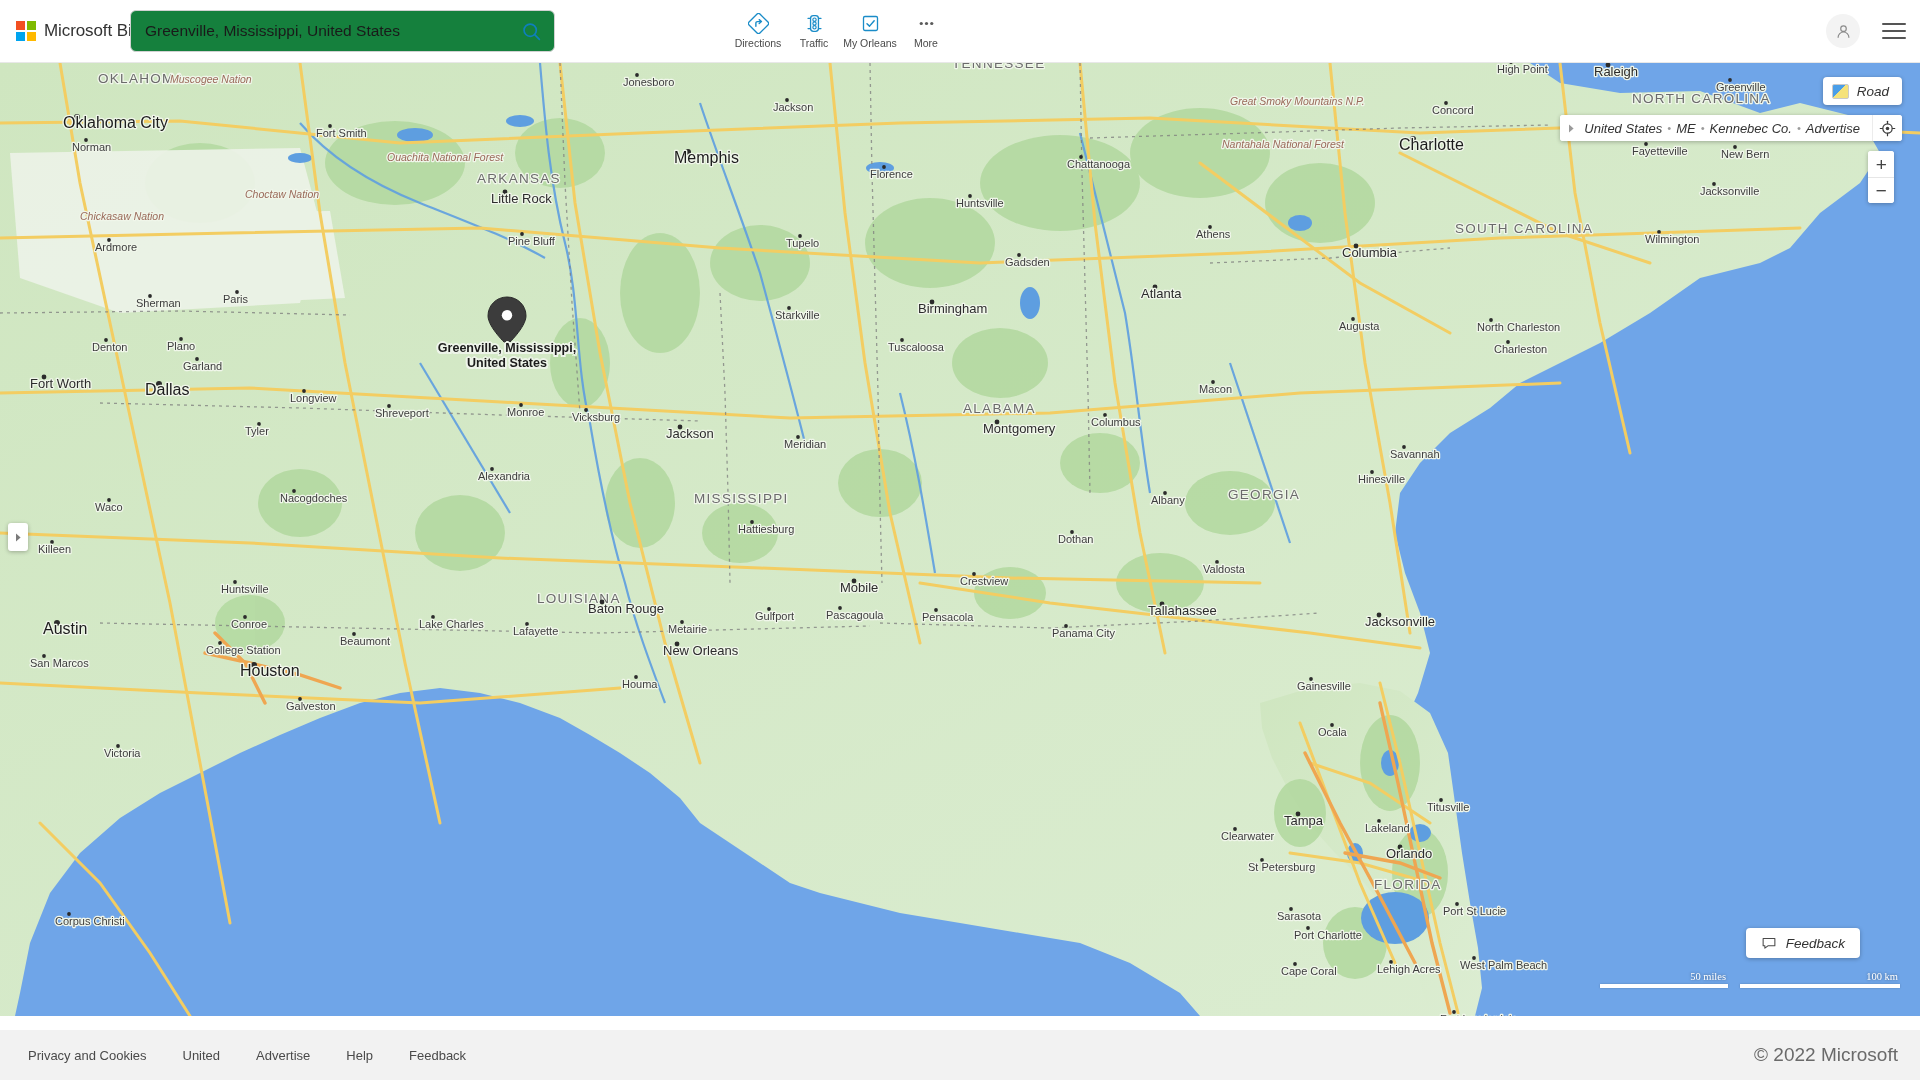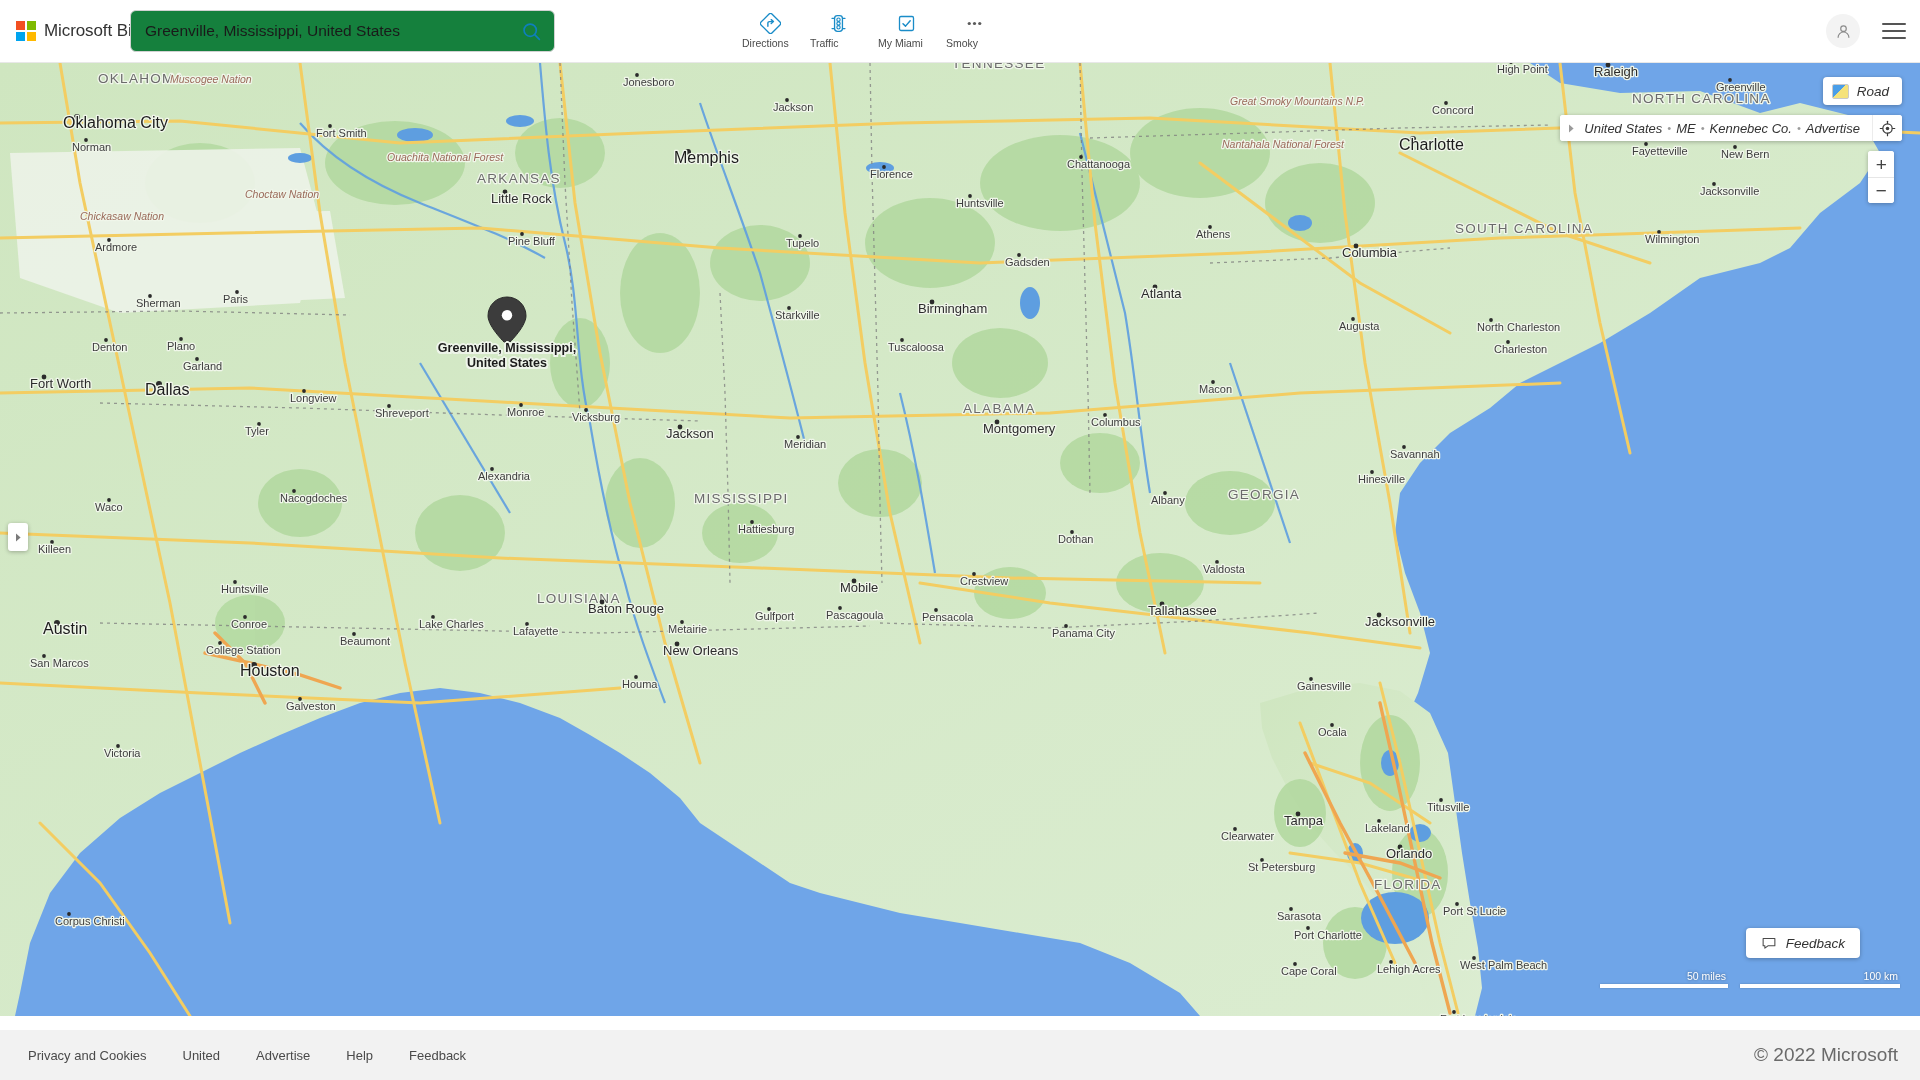--- a/index.html
+++ b/index.html
@@ -46,22 +46,22 @@
   }
   .search-btn {
     width: 46px; height: 40px;
     display: flex; align-items: center; justify-content: center;
     cursor: pointer; background: transparent; border: none;
   }
 
   .toolbar { position: absolute; left: 730px; top: 6px; display: flex; gap: 0; }
   .tool {
     width: 56px; display: flex; flex-direction: column;
-    justify-content: flex-start;
-    cursor: pointer; padding-top: 6px; gap: 3px; margin-left: 12px;
+    align-items: center; justify-content: flex-start;
+    cursor: pointer; padding-top: 6px; gap: 3px;
   }
   .tool-ico { height: 22px; display: flex; align-items: center; justify-content: center; }
   .tool-label { font-size: 10.5px; color: #4a4a4a; white-space: nowrap; }
 
   .header-right { position: absolute; right: 14px; top: 14px; display: flex; align-items: center; gap: 22px; }
   .avatar-btn {
     width: 34px; height: 34px; border-radius: 50%;
     background: #f3f3f3; display: flex; align-items: center;
     justify-content: center; cursor: pointer;
   }
@@ -155,20 +155,21 @@
   .scale-seg { position: relative; }
   .scale-line {
     height: 4px; background: #ffffff;
     border-left: 2px solid #fff; border-right: 2px solid #fff;
     box-shadow: 0 0 2px rgba(0,0,0,0.25);
   }
   .scale-txt {
     position: absolute; right: 2px; bottom: 6px;
     font-size: 10.5px; color: #ffffff; white-space: nowrap;
     text-shadow: 0 0 3px rgba(0,0,0,0.45);
+    font-family: Liberation Serif, serif;
   }
 
   
   .pin-wrap { position: absolute; left: 485px; top: 232px; z-index: 25; }
   .pin-label {
     position: absolute; top: 46px; left: 50%;
     transform: translateX(-50%);
     text-align: center; width: 260px;
     font-size: 12.5px; font-weight: bold; color: #1b1b1b;
     line-height: 15px;
@@ -249,32 +250,32 @@
         <span class="tool-label">Traffic</span>
       </div>
 
       <div class="tool">
         <span class="tool-ico">
           <svg width="21" height="21" viewBox="0 0 24 24">
             <rect x="4" y="4" width="16" height="16" rx="1.6" fill="none" stroke="#1a8cc8" stroke-width="1.5"></rect>
             <path d="M8 12.2 L10.9 15 L16.2 8.8" fill="none" stroke="#1a8cc8" stroke-width="1.7" stroke-linecap="round" stroke-linejoin="round"></path>
           </svg>
         </span>
-        <span class="tool-label">My Miami</span>
+        <span class="tool-label">My Orleans</span>
       </div>
 
       <div class="tool">
         <span class="tool-ico">
           <svg width="21" height="21" viewBox="0 0 24 24">
             <circle cx="6" cy="12" r="1.85" fill="#5b5b5b"></circle>
             <circle cx="12" cy="12" r="1.85" fill="#5b5b5b"></circle>
             <circle cx="18" cy="12" r="1.85" fill="#5b5b5b"></circle>
           </svg>
         </span>
-        <span class="tool-label">Smoky</span>
+        <span class="tool-label">More</span>
       </div>
     </div>
 
     <div class="header-right">
       <div class="avatar-btn">
         <svg width="19" height="19" viewBox="0 0 24 24">
           <circle cx="12" cy="8.4" r="3.5" fill="none" stroke="#8a8a8a" stroke-width="1.5"></circle>
           <path d="M5.2 19.4 a6.8 6.8 0 0 1 13.6 0" fill="none" stroke="#8a8a8a" stroke-width="1.5" stroke-linecap="round"></path>
         </svg>
       </div>

